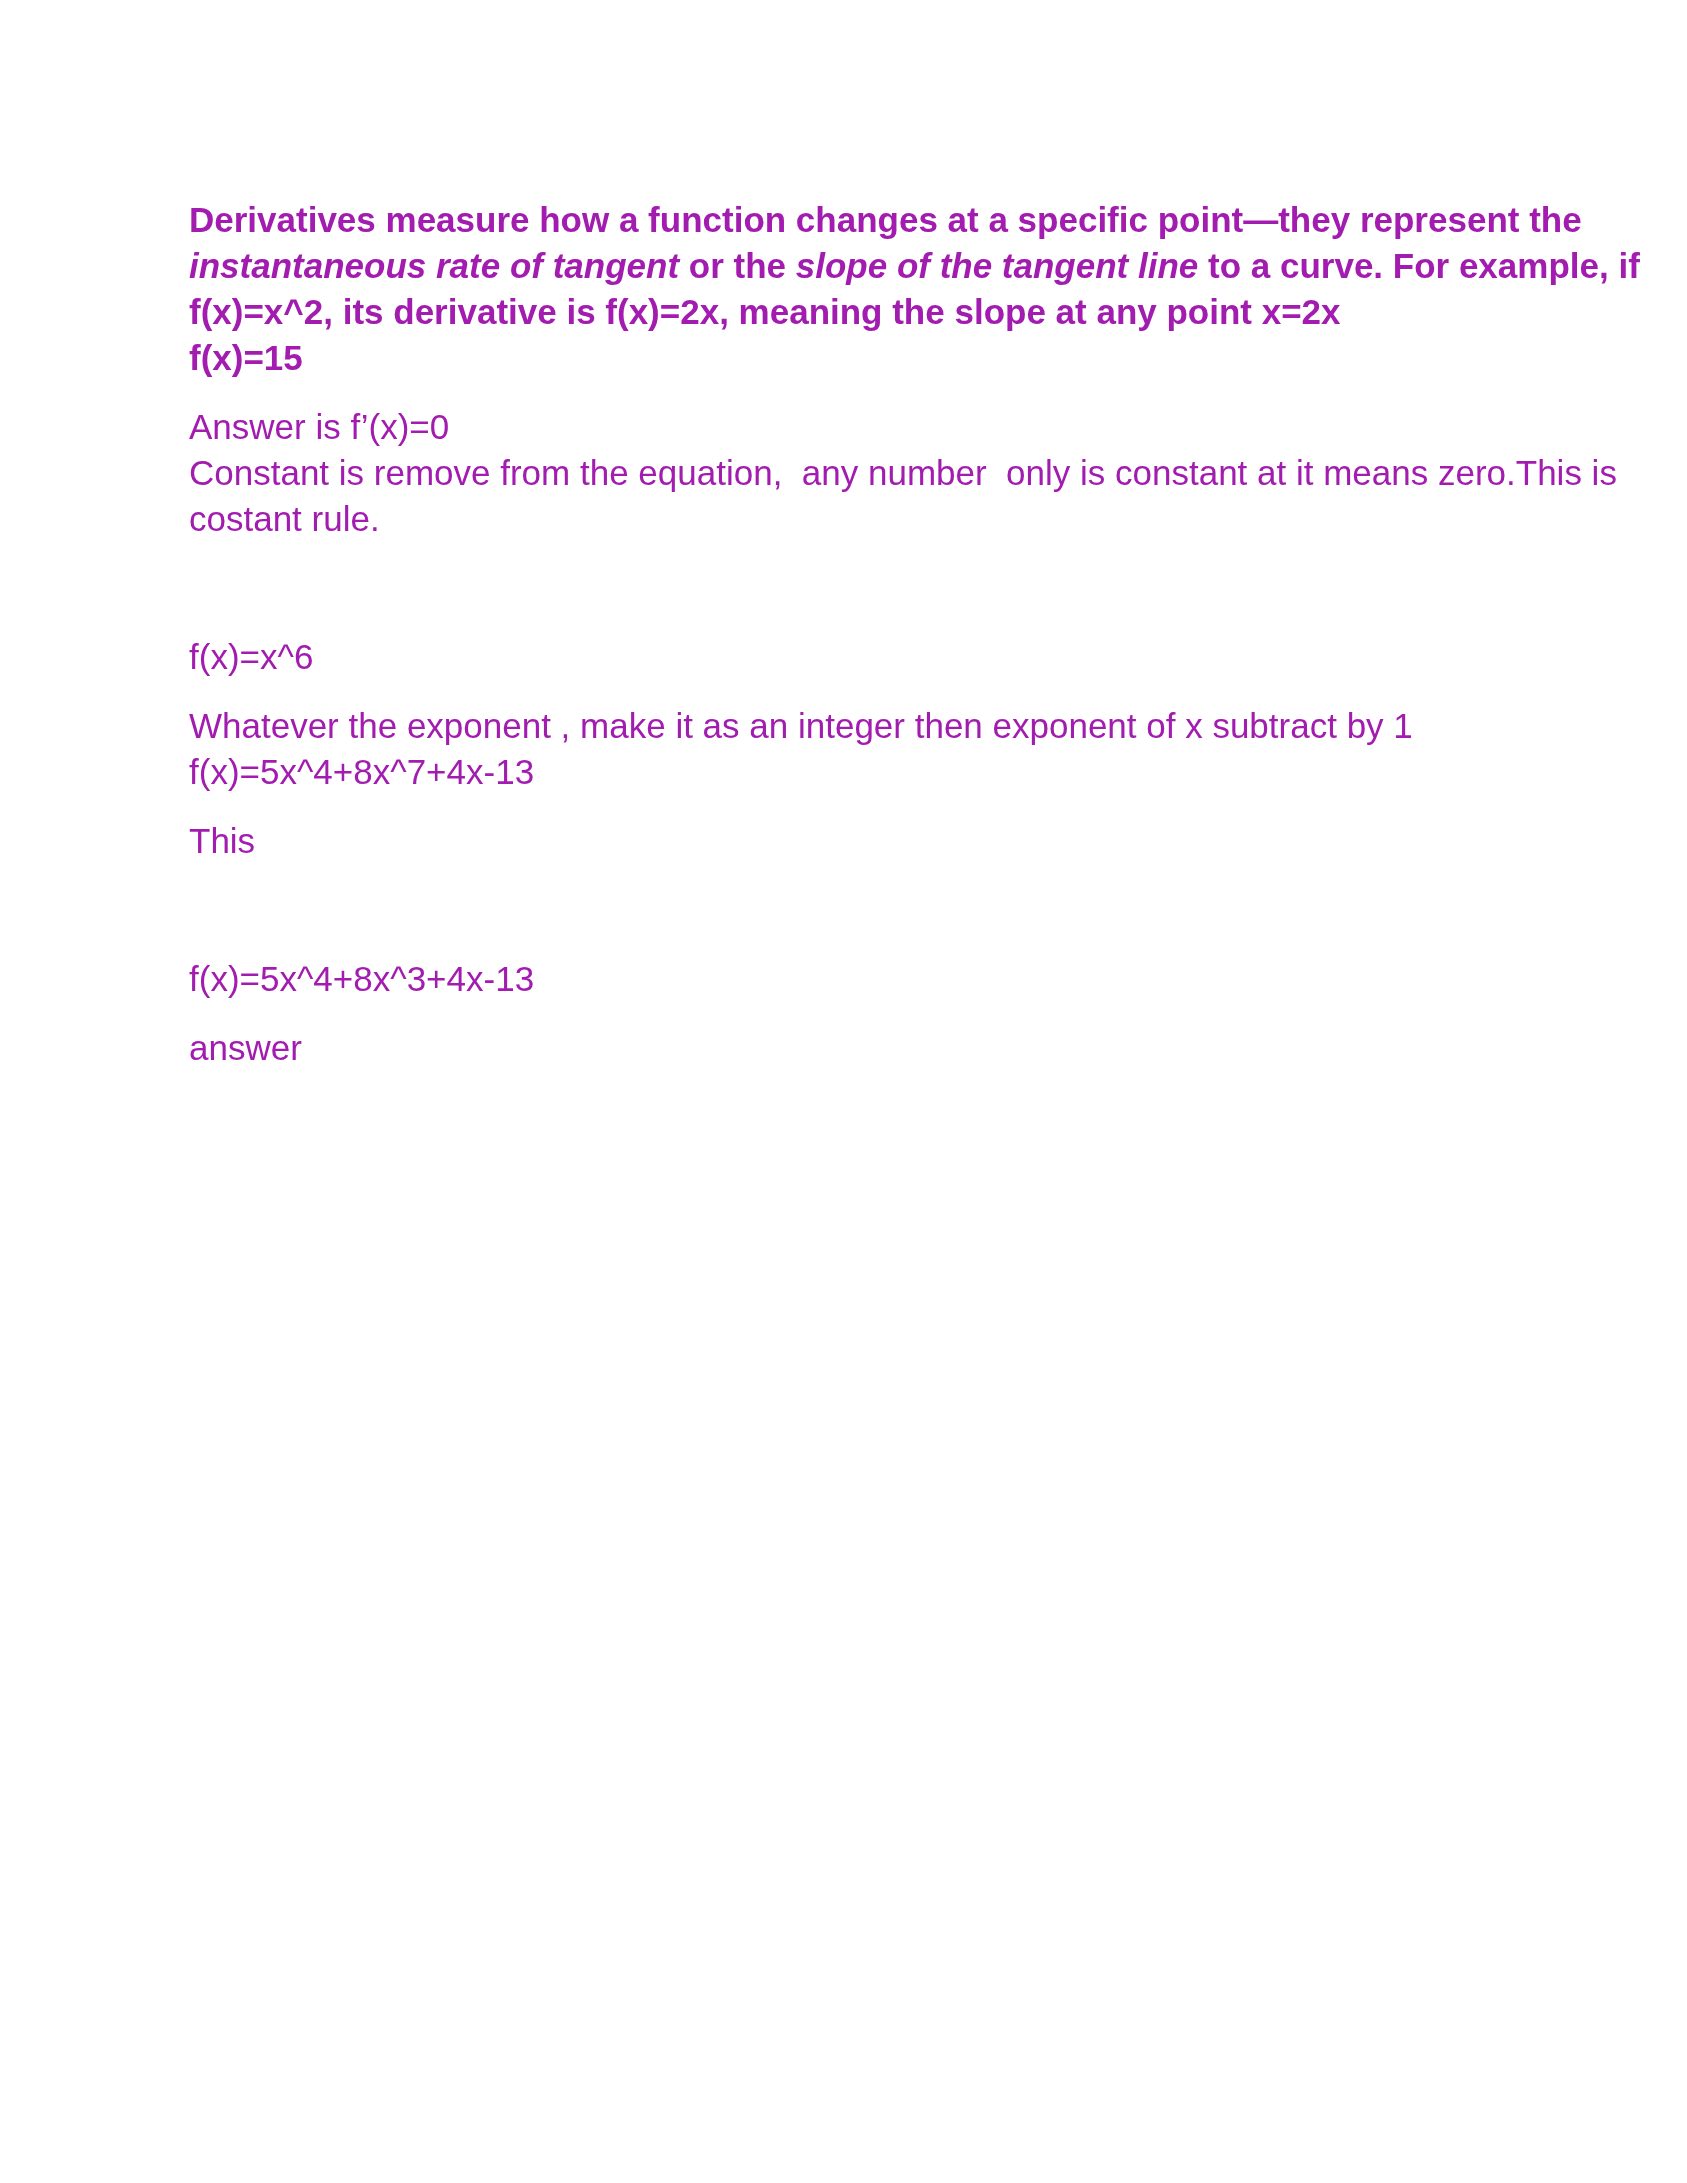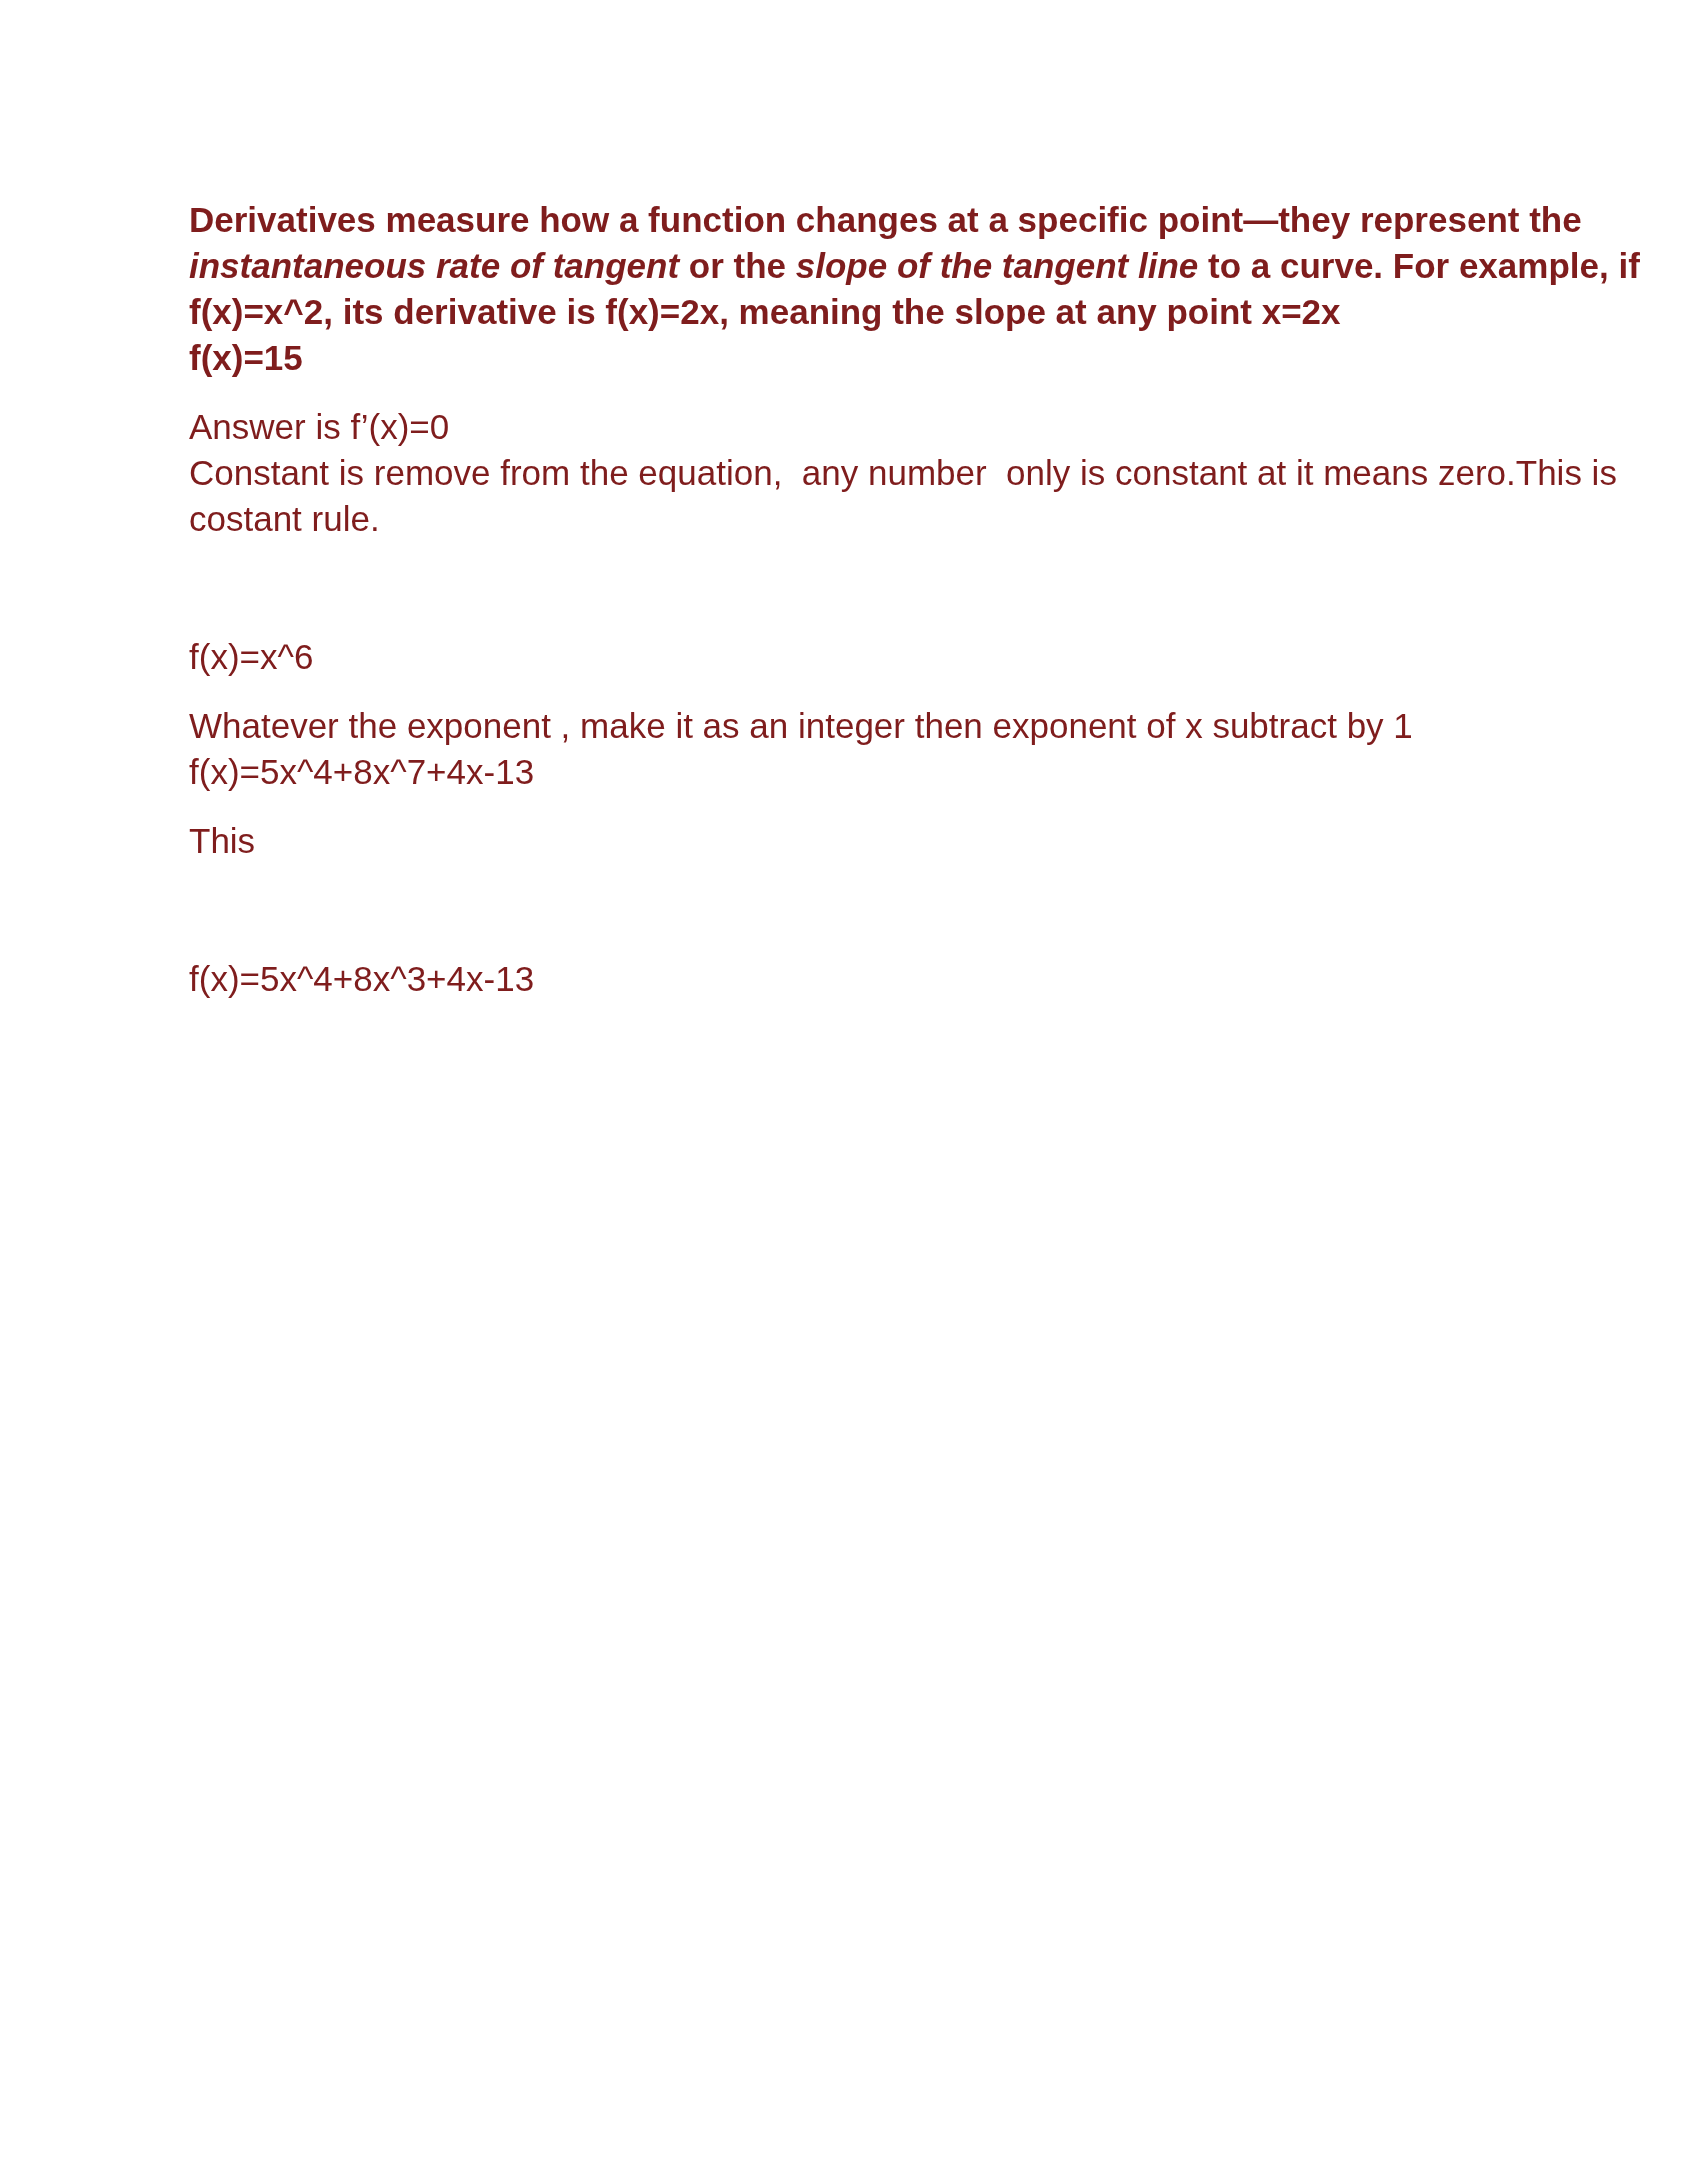--- a/index.html
+++ b/index.html
@@ -19,21 +19,21 @@
     position: absolute;
     left: 189px;
     top: 197px;
     width: 1482px;
   }
   .para {
     margin: 0 0 23px 0;
     font-size: 35px;
     line-height: 46px;
     white-space: pre; 
-    color: #7f1d1d;
+    color: #a21caf;
   }
   .para.bold {
     font-weight: bold;
   }
   .seg-italic {
     font-style: italic;
   }
   .empty-line {
     height: 46px;
     margin: 0 0 23px 0;
@@ -62,16 +62,17 @@
 
   <p class="para">Whatever the exponent , make it as an integer then exponent of x subtract by 1
 f(x)=5x^4+8x^7+4x-13</p>
 
   <p class="para">This</p>
 
   <div class="empty-line"></div>
 
   <p class="para">f(x)=5x^4+8x^3+4x-13</p>
 
+  <p class="para">answer</p>
 
 
 </div>
 
 
 </body></html>

